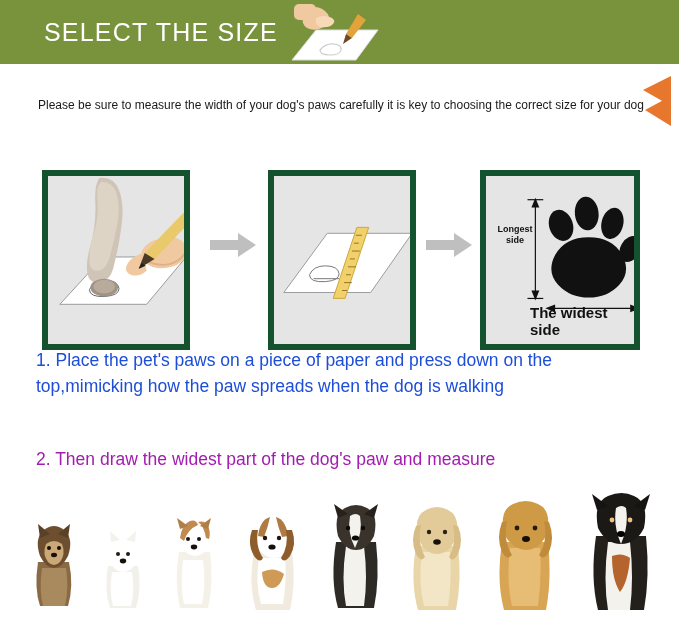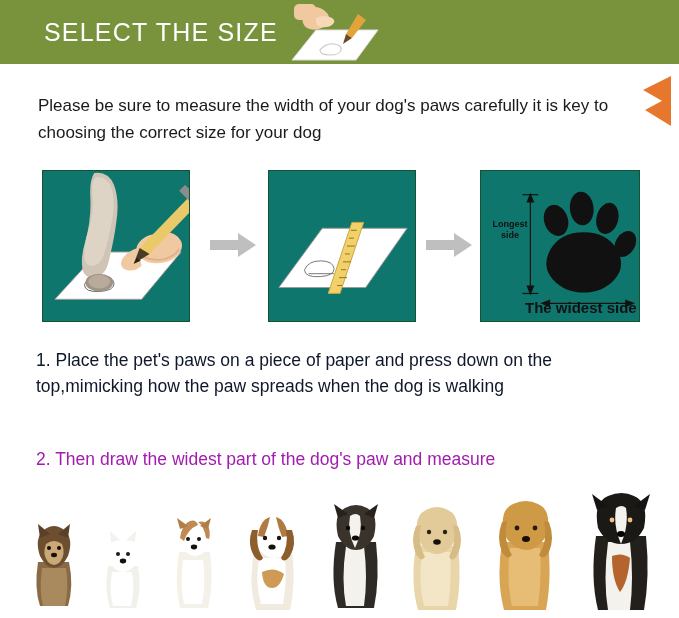--- a/index.html
+++ b/index.html
@@ -40,21 +40,21 @@
     width: 96px;
     height: 58px;
   }
 
   
   .intro {
     position: absolute;
     left: 38px;
     top: 92px;
     width: 610px;
-    font-size: 17px;
+    font-size: 12px;
     color: #1a1a1a;
     line-height: 27px;
   }
 
   
   .orange-chevron {
     position: absolute;
     right: 8px;
     top: 76px;
     width: 56px;
@@ -66,23 +66,23 @@
     position: absolute;
     left: 40px;
     top: 170px;
     width: 600px;
     height: 165px;
   }
   .panel {
     position: absolute;
     top: 0;
     width: 148px;
-    height: 152px;
-    border: 1px solid #14532d;
-    background: #0f766e;
+    height: 180px;
+    border: 6px solid #14532d;
+    background: #e5e5e5;
     box-sizing: border-box;
     overflow: hidden;
   }
   .panel-1 { left: 2px; }
   .panel-2 { left: 228px; }
   .panel-3 { left: 440px; width: 160px; }
 
   .arrow-gray {
     position: absolute;
     top: 62px;
@@ -112,21 +112,21 @@
     color: #111;
     font-weight: 700;
   }
 
   
   .instructions {
     position: absolute;
     left: 36px;
     top: 347px;
     width: 616px;
-    color: #0f172a;
+    color: #1d4ed8;
     font-size: 17.5px;
     line-height: 26px;
   }
   .instr-2 {
     position: absolute;
     left: 36px;
     top: 446px;
     width: 616px;
     color: #a21caf;
     font-size: 17.5px;

